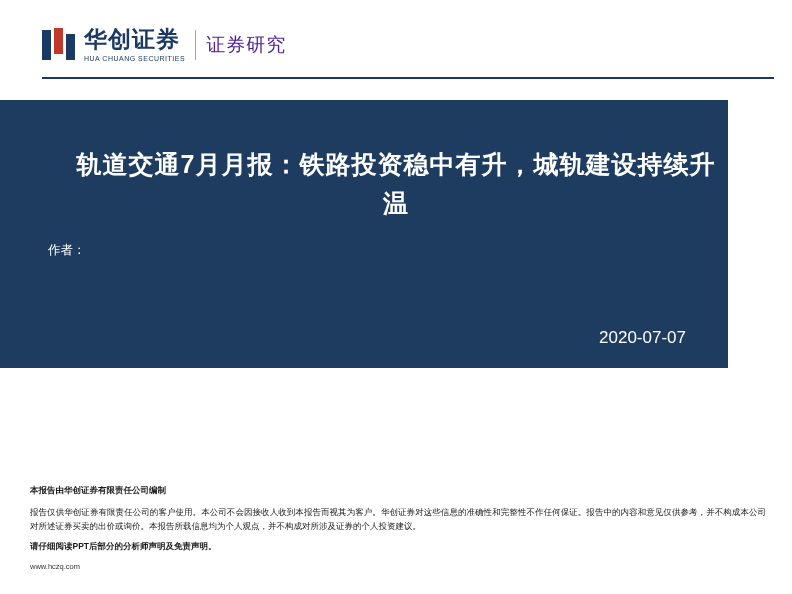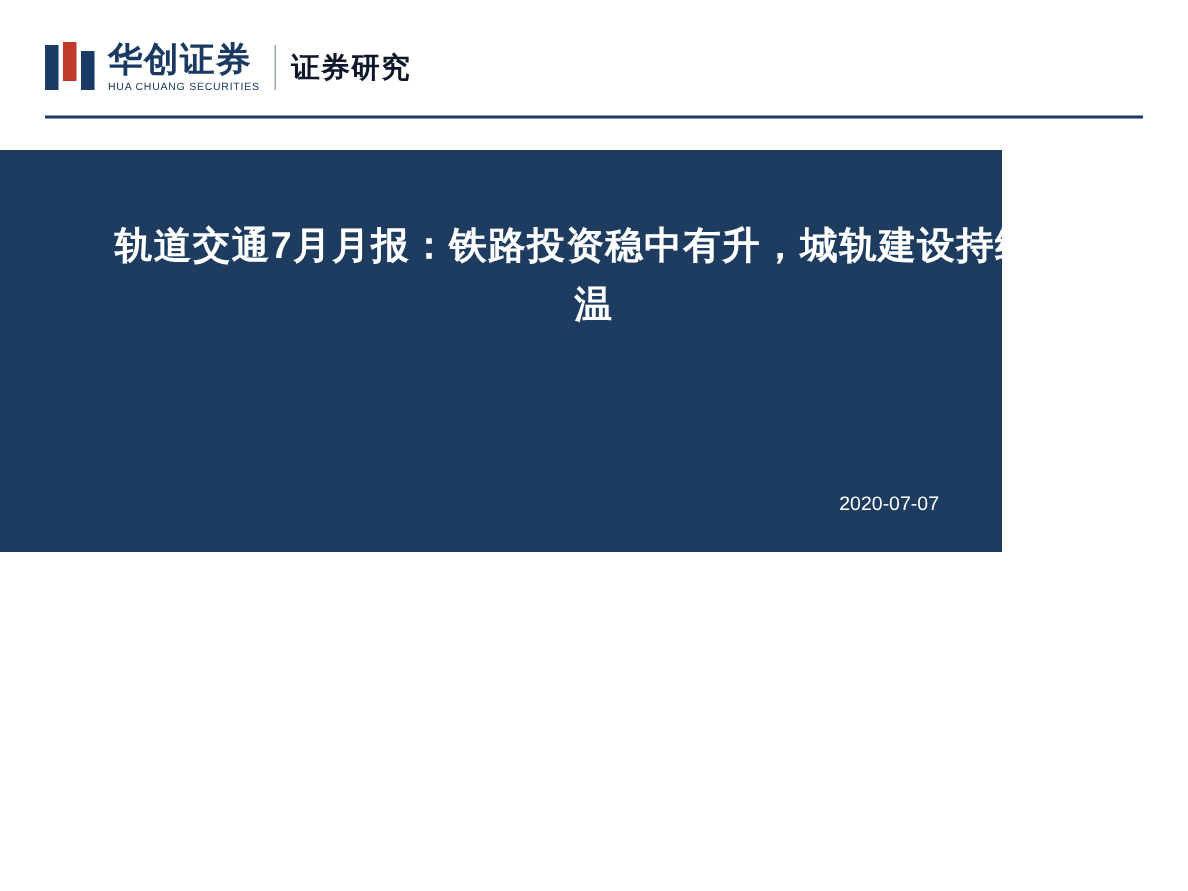--- a/index.html
+++ b/index.html
@@ -17,21 +17,21 @@
     position: relative;
     width: 792px;
     height: 594px;
     background: #ffffff;
     box-sizing: border-box;
   }
   
   .header {
     position: absolute;
     top: 0;
-    left: 0;
+    left: 12px;
     width: 660px;
     height: 88px;
     background: #ffffff;
   }
   .logo-block {
     position: absolute;
     left: 30px;
     top: 28px;
     display: flex;
     align-items: center;
@@ -63,38 +63,38 @@
     margin-top: 4px;
   }
   .logo-divider {
     width: 1px;
     height: 30px;
     background: #9aa7b5;
     margin: 0 10px;
   }
   .logo-sub {
     font-size: 19px;
-    font-weight: bold;
-    color: #0f172a;
+    font-weight: normal;
+    color: #4c1d95;
     letter-spacing: 1px;
   }
   .header-rule {
     position: absolute;
     left: 30px;
     top: 77px;
     width: 732px;
     height: 2px;
     background: #1b3a63;
   }
   
   .title-band {
     position: absolute;
     left: 0;
     top: 100px;
-    width: 668px;
+    width: 728px;
     height: 268px;
     background: #1d3c60;
     color: #ffffff;
   }
   .doc-title {
     position: absolute;
     left: 70px;
     top: 45px;
     width: 652px;
     text-align: center;
@@ -111,21 +111,21 @@
     line-height: 1.95;
     color: #ffffff;
   }
   .author-label {
     font-size: 12.5px;
   }
   .report-date {
     position: absolute;
     right: 42px;
     top: 228px;
-    font-size: 13px;
+    font-size: 17px;
     color: #ffffff;
   }
   
   .footer {
     position: absolute;
     left: 30px;
     top: 484px;
     width: 736px;
   }
   .foot-line {
@@ -172,19 +172,26 @@
       <div class="logo-divider"></div>
       <div class="logo-sub">证券研究</div>
     </div>
     <div class="header-rule"></div>
   </div>
 
   <div class="title-band">
     <div class="doc-title">轨道交通7月月报：铁路投资稳中有升，城轨建设持续升温</div>
 
     <div class="author-block">
+      <div class="author-label">作者：</div>
     </div>
 
     <div class="report-date">2020-07-07</div>
   </div>
 
+  <div class="footer">
+    <div class="foot-line">本报告由华创证券有限责任公司编制</div>
+    <div class="disclaimer">报告仅供华创证券有限责任公司的客户使用。本公司不会因接收人收到本报告而视其为客户。华创证券对这些信息的准确性和完整性不作任何保证。报告中的内容和意见仅供参考，并不构成本公司对所述证券买卖的出价或询价。本报告所载信息均为个人观点，并不构成对所涉及证券的个人投资建议。</div>
+    <div class="notice">请仔细阅读PPT后部分的分析师声明及免责声明。</div>
+    <div class="website">www.hczq.com</div>
+  </div>
 
 </div>
 
 </body></html>

